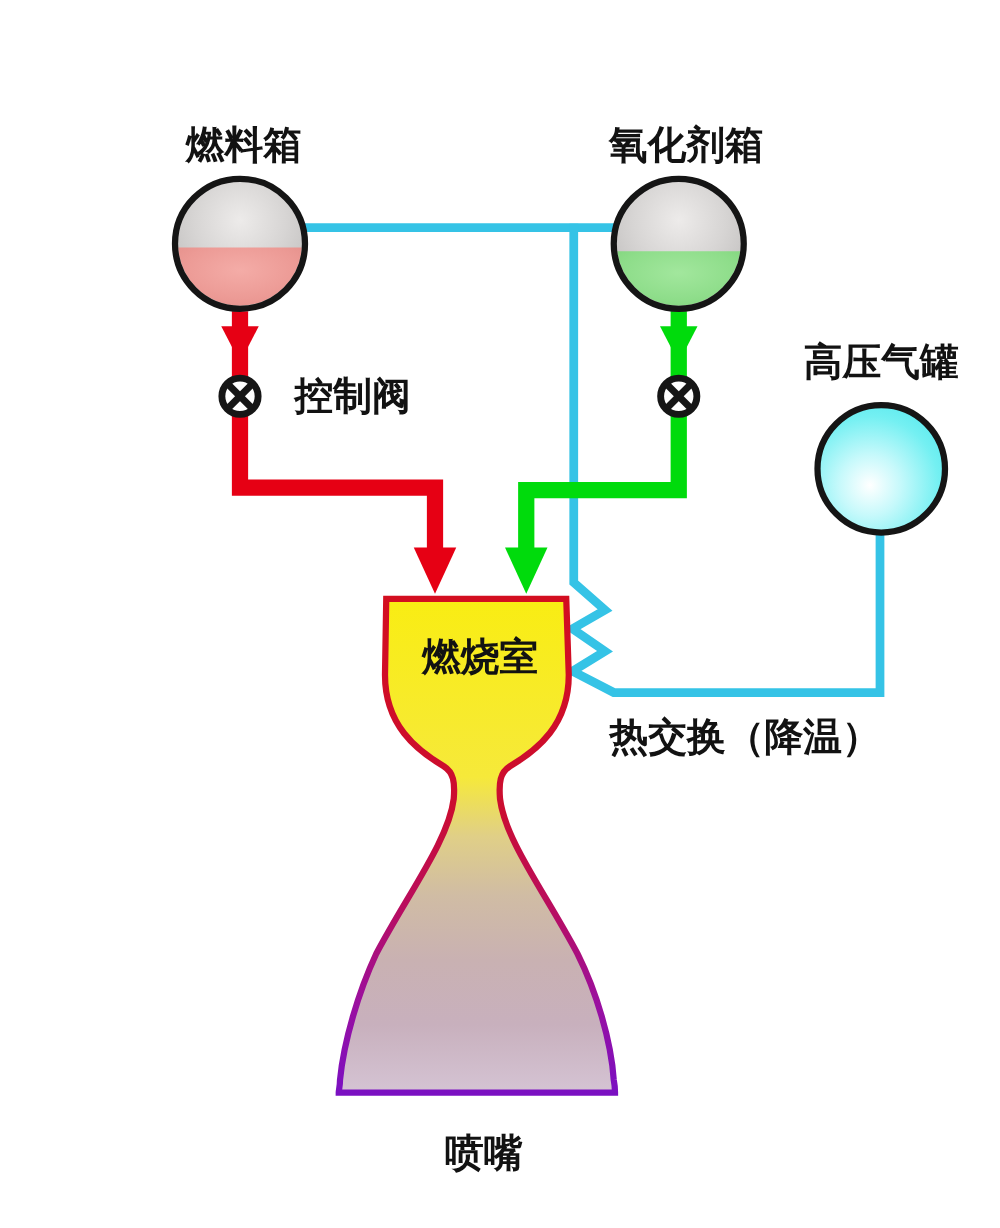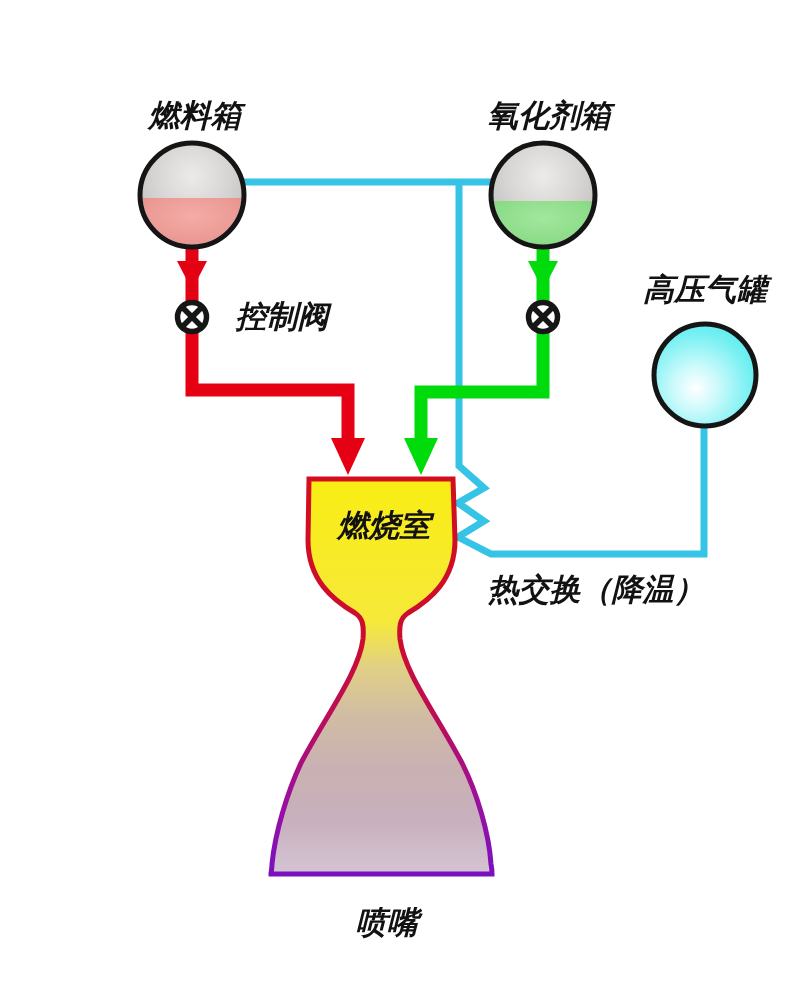--- a/index.html
+++ b/index.html
@@ -7,21 +7,20 @@
     padding: 0;
     background: #ffffff;
     font-family: "Liberation Sans", "DejaVu Sans", sans-serif;
   }
   .canvas {
     position: relative;
     width: 800px;
     height: 982px;
     background: #ffffff;
     overflow: hidden;
-    font-style: italic;
   }
   svg { display: block; }
   .diagram-label {
     font-family: "Liberation Sans", "DejaVu Sans", sans-serif;
     font-weight: bold;
     fill: #121212;
   }
 </style>
 </head>
 <body>

